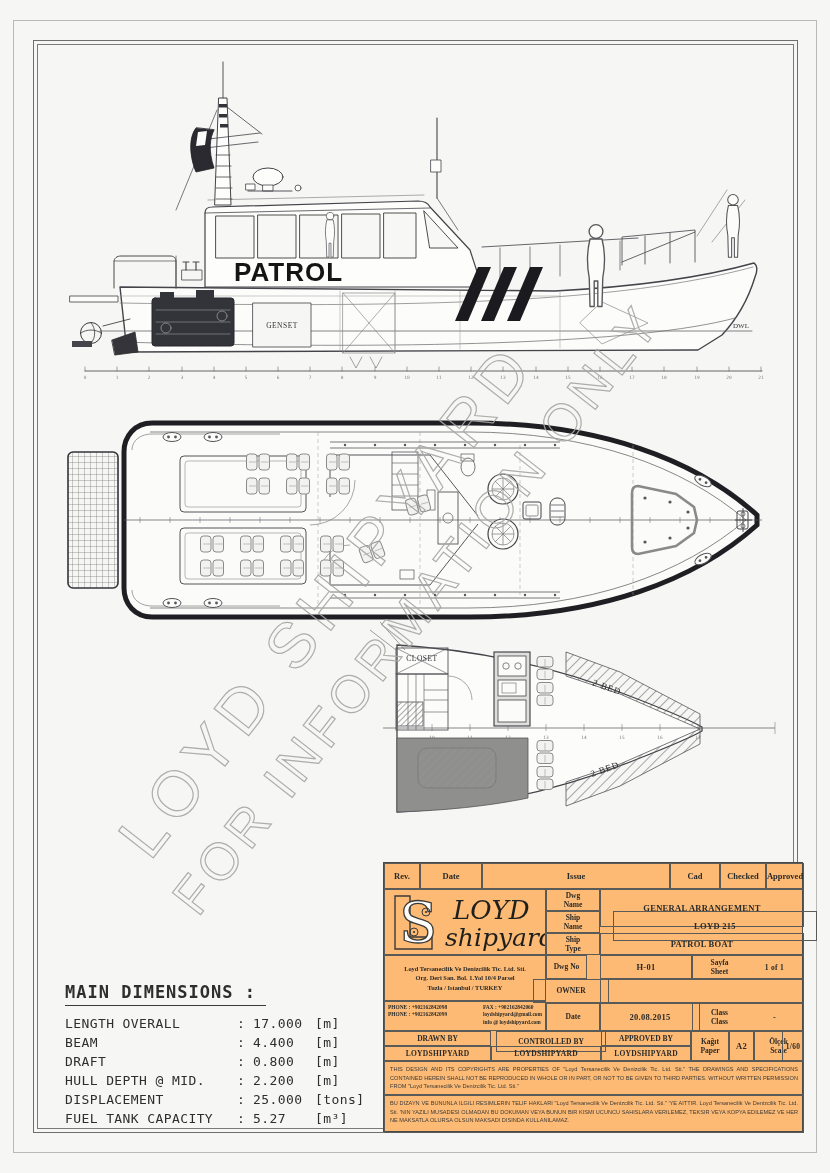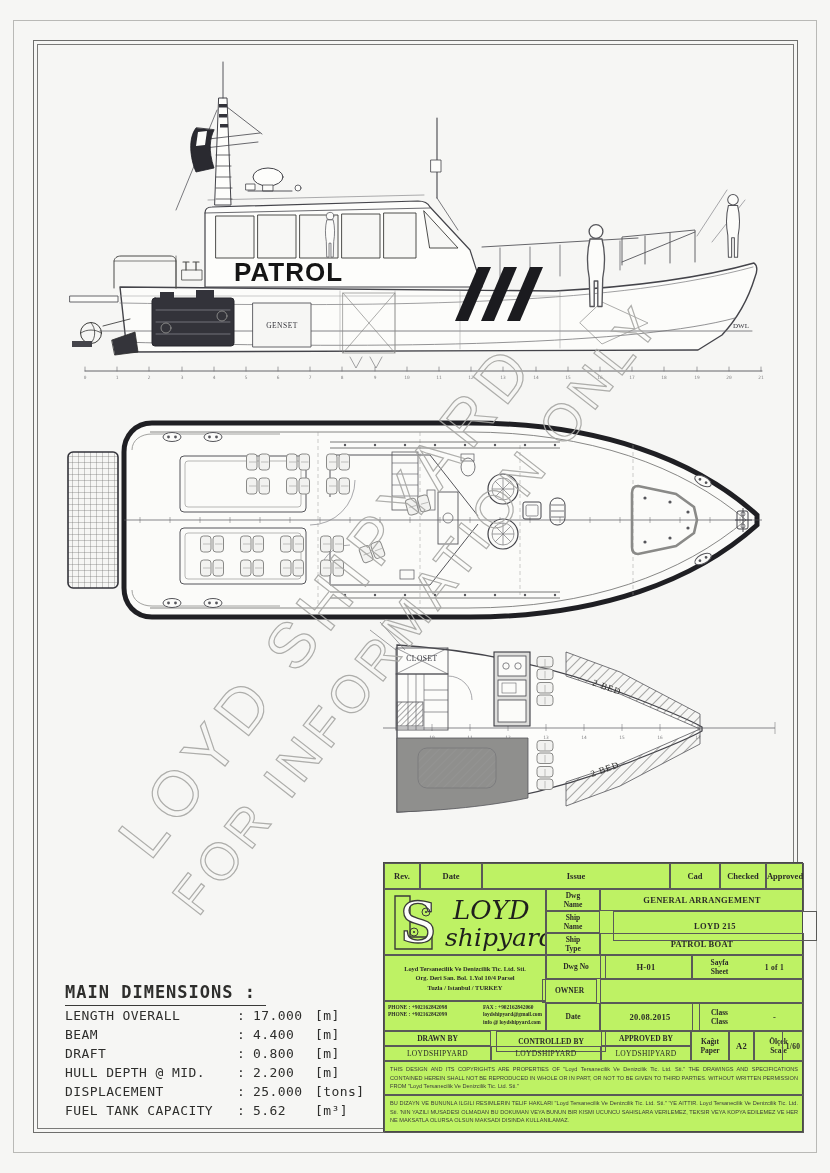--- a/index.html
+++ b/index.html
@@ -7,42 +7,42 @@
         font-family:"Liberation Sans",sans-serif;color:#222;}
   .frame-outer{position:absolute;left:13px;top:20px;right:13px;bottom:20px;border:1px solid #b9b9b6;}
   .frame-mid{position:absolute;left:33px;top:40px;right:32px;bottom:40px;border:1.6px solid #6e6e6c;}
   .frame-inner{position:absolute;left:37px;top:44px;right:36px;bottom:44px;border:1px solid #7a7a78;}
   svg text{user-select:none;}
 
   
   .mdims{position:absolute;left:65px;top:982px;width:305px;
          font-family:"DejaVu Sans Mono",monospace;color:#2e2e2c;}
   .mdims .ttl{font-size:17px;font-weight:bold;letter-spacing:1px;border-bottom:1.6px solid #3a3a38;
-              display:inline-block;padding:0 10px 3px 0;}
+              display:inline-block;padding:0 10px 3px 0;margin-bottom:8px;}
   .mdims .row{display:flex;font-size:13px;line-height:19px;letter-spacing:.4px;}
   .mdims .lab{width:172px;}
   .mdims .sep{width:16px;}
   .mdims .val{width:62px;}
   .mdims .unit{flex:1;}
 
   
-  .tb{position:absolute;left:383px;top:862px;width:420px;height:270px;background:#bef264;
+  .tb{position:absolute;left:383px;top:862px;width:420px;height:270px;background:#fdba74;
       border:1.8px solid #4a4a48;font-family:"Liberation Serif",serif;color:#2a2a28;box-sizing:border-box;}
   .tb .cell{position:absolute;border:1px solid #5a5a58;box-sizing:border-box;display:flex;
             align-items:center;justify-content:center;text-align:center;overflow:hidden;}
   .tb .hdr{font-size:8.5px;font-weight:bold;}
   .tb .lbl{font-size:7.5px;font-weight:bold;white-space:pre-line;line-height:1.25;}
   .tb .val{font-size:8.5px;font-weight:bold;letter-spacing:.3px;}
   .tb .addr{font-size:6.4px;line-height:1.5;flex-direction:column;font-weight:bold;}
   .tb .contacts{font-size:5.4px;justify-content:space-between;padding:2px 3px;align-items:flex-start;
                 text-align:left;font-weight:bold;line-height:1.35;}
   .tb .disc{font-size:5.6px;line-height:1.55;text-align:justify;align-items:flex-start;
             padding:3px 5px;font-family:"Liberation Sans",sans-serif;color:#3c3c3a;}
   .tb .sig-top{font-size:7.5px;font-weight:bold;}
-  .tb .sig-bot{font-size:7.5px;font-weight:normal;letter-spacing:.3px;}
+  .tb .sig-bot{font-size:7.5px;font-weight:bold;letter-spacing:.3px;}
   .logo-wrap{position:absolute;left:0;top:26px;width:162px;height:66px;border:1px solid #5a5a58;
              box-sizing:border-box;display:flex;align-items:center;}
 </style>
 </head>
 <body>
 
 <div class="page">
   <div class="frame-outer"></div>
   <div class="frame-mid"></div>
   <div class="frame-inner"></div>
@@ -407,21 +407,21 @@
     </div>
     <div class="row">
       <span class="lab">DISPLACEMENT</span>
         <span class="sep">:</span>
         <span class="val">25.000</span>
         <span class="unit">[tons]</span>
     </div>
     <div class="row">
       <span class="lab">FUEL TANK CAPACITY</span>
         <span class="sep">:</span>
-        <span class="val">5.62</span>
+        <span class="val">5.27</span>
         <span class="unit">[m³]</span>
     </div>
   </div>
 
   <div class="tb">
 
     <div class="cell hdr" style="left:0;top:0;width:36px;height:26px">Rev.</div>
     <div class="cell hdr" style="left:36px;top:0;width:62px;height:26px">Date</div>
     <div class="cell hdr" style="left:98px;top:0;width:188px;height:26px">Issue</div>
     <div class="cell hdr" style="left:286px;top:0;width:50px;height:26px">Cad</div>
@@ -454,35 +454,35 @@
       </span>
       <span>
         <span>FAX : +902162842060</span><br>
         <span>loydshipyard@gmail.com</span><br>
         <span>info @ loydshipyard.com</span>
       </span>
     </div>
 
     <div class="cell lbl" style="left:162px;top:26px;width:54px;height:22px">Dwg
 Name</div>
-    <div class="cell val" style="left:216px;top:26px;width:204px;height:22px">GENERAL ARRANGEMENT</div>
+    <div class="cell val" style="left:216px;top:26px;width:204px;height:38px">GENERAL ARRANGEMENT</div>
     <div class="cell lbl" style="left:162px;top:48px;width:54px;height:22px">Ship
 Name</div>
     <div class="cell val" style="left:229px;top:48px;width:204px;height:30px">LOYD 215</div>
     <div class="cell lbl" style="left:162px;top:70px;width:54px;height:22px">Ship
 Type</div>
     <div class="cell val" style="left:216px;top:70px;width:204px;height:22px">PATROL BOAT</div>
 
-    <div class="cell lbl" style="left:162px;top:92px;width:60px;height:24px">Dwg No</div>
+    <div class="cell lbl" style="left:162px;top:92px;width:41px;height:24px">Dwg No</div>
     <div class="cell val" style="left:216px;top:92px;width:92px;height:24px">H-01</div>
     <div class="cell lbl" style="left:308px;top:92px;width:54px;height:24px;border-right:none">Sayfa
 Sheet</div>
     <div class="cell val" style="left:362px;top:92px;width:58px;height:24px;border-left:none;font-size:7.5px">1 of 1</div>
 
-    <div class="cell lbl" style="left:158px;top:116px;width:55px;height:24px">OWNER</div>
+    <div class="cell lbl" style="left:149px;top:116px;width:76px;height:24px">OWNER</div>
     <div class="cell val" style="left:216px;top:116px;width:204px;height:24px"></div>
 
     <div class="cell lbl" style="left:162px;top:140px;width:54px;height:28px">Date</div>
     <div class="cell val" style="left:216px;top:140px;width:100px;height:28px">20.08.2015</div>
     <div class="cell lbl" style="left:308px;top:140px;width:54px;height:28px;border-right:none">Class
 Class</div>
     <div class="cell val" style="left:362px;top:140px;width:58px;height:28px;border-left:none">-</div>
 
     <div class="cell sig-top" style="left:0;top:168px;width:107px;height:15px">DRAWN BY</div>
     <div class="cell sig-bot" style="left:0;top:183px;width:107px;height:15px">LOYDSHIPYARD</div>

